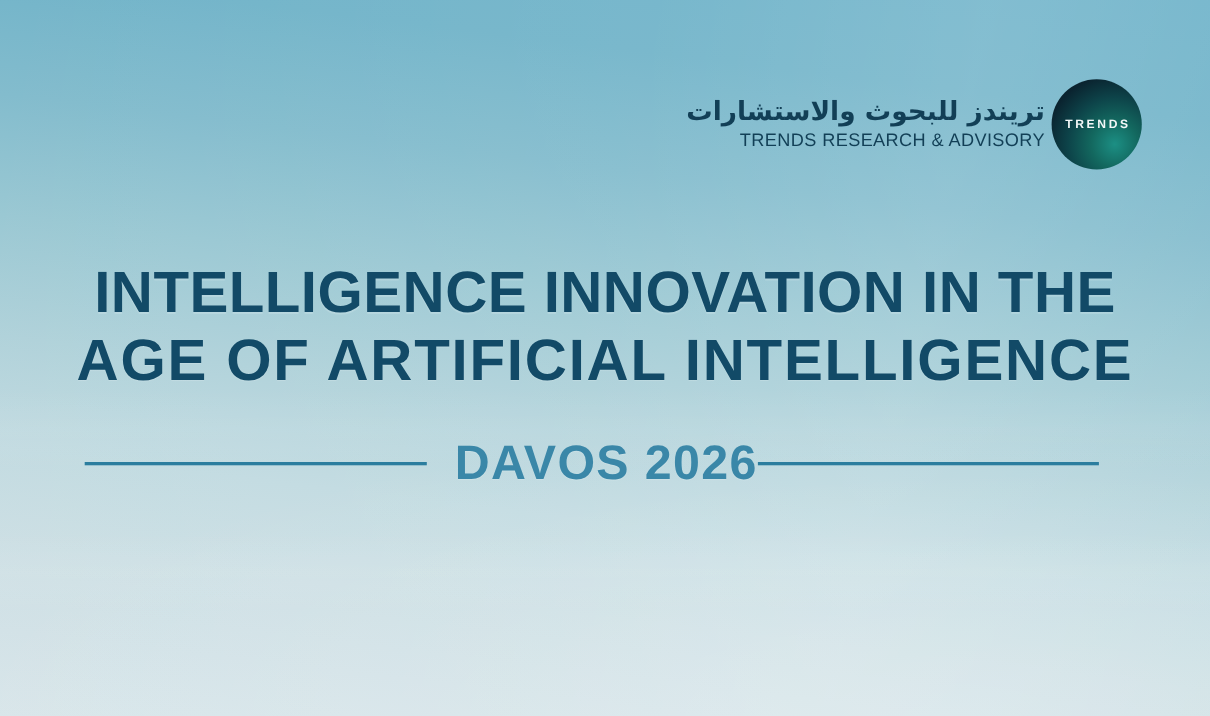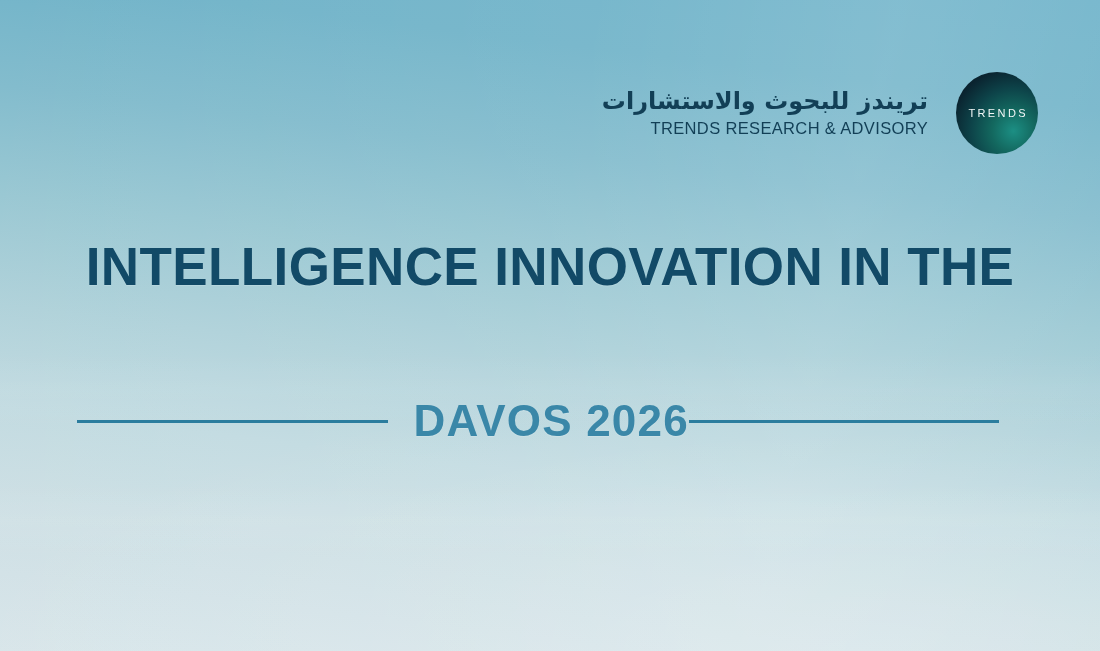--- a/index.html
+++ b/index.html
@@ -57,21 +57,21 @@
     pointer-events: none;
   }
 
   
   #logo-lockup {
     position: absolute;
     top: 72px;
     right: 62px;
     display: flex;
     align-items: center;
-    gap: 28px;
+    gap: 6px;
   }
   #logo-wordmark {
     text-align: right;
     line-height: 1;
   }
   #logo-arabic {
     font-family: "DejaVu Sans", sans-serif;
     font-size: 24px;
     font-weight: 700;
     color: #123f56;
@@ -101,21 +101,21 @@
         #0a2430 76%,
         #081c27 100%);
     display: flex;
     align-items: center;
     justify-content: center;
     box-shadow: 0 0 0 0 rgba(0,0,0,0);
   }
   #logo-mark-text {
     font-family: "Liberation Sans", sans-serif;
     font-size: 11px;
-    font-weight: 400;
+    font-weight: 700;
     color: #f2f7f7;
     letter-spacing: 2.4px;
     text-indent: 2.4px;
   }
 
   
   #headline {
     position: absolute;
     left: 0;
     right: 0;
@@ -180,20 +180,21 @@
       <div id="logo-arabic">تريندز للبحوث والاستشارات</div>
       <div id="logo-english">TRENDS RESEARCH &amp; ADVISORY</div>
     </div>
     <div id="logo-mark">
       <span id="logo-mark-text">TRENDS</span>
     </div>
   </div>
 
   <div id="headline">
     <div class="headline-line" id="headline-line-1">INTELLIGENCE INNOVATION IN THE</div>
+    <div class="headline-line" id="headline-line-2">AGE OF  ARTIFICIAL  INTELLIGENCE</div>
   </div>
 
   <div id="subtitle-row">
     <div id="subtitle-spacer-left" style="flex: 0 0 0px;"></div>
     <div class="subtitle-rule" id="subtitle-rule-left" style="max-width: 310.5px; flex: 0 0 310.5px;"></div>
     <div id="subtitle-text" style="margin-left: 26px; ">DAVOS 2026</div>
     <div class="subtitle-rule" id="subtitle-rule-right" style="max-width: 310.5px; flex: 0 0 310.5px;"></div>
     <div id="subtitle-spacer-right" style="flex: 0 0 0px;"></div>
   </div>
 

